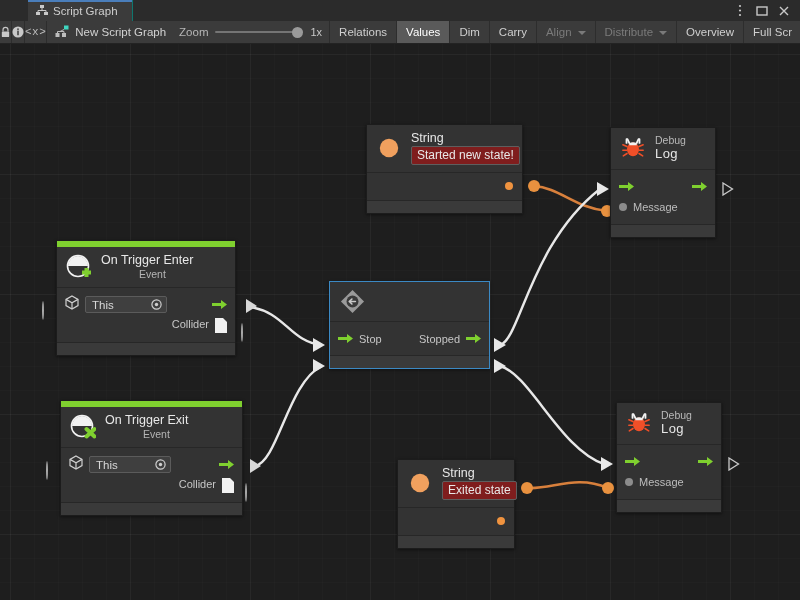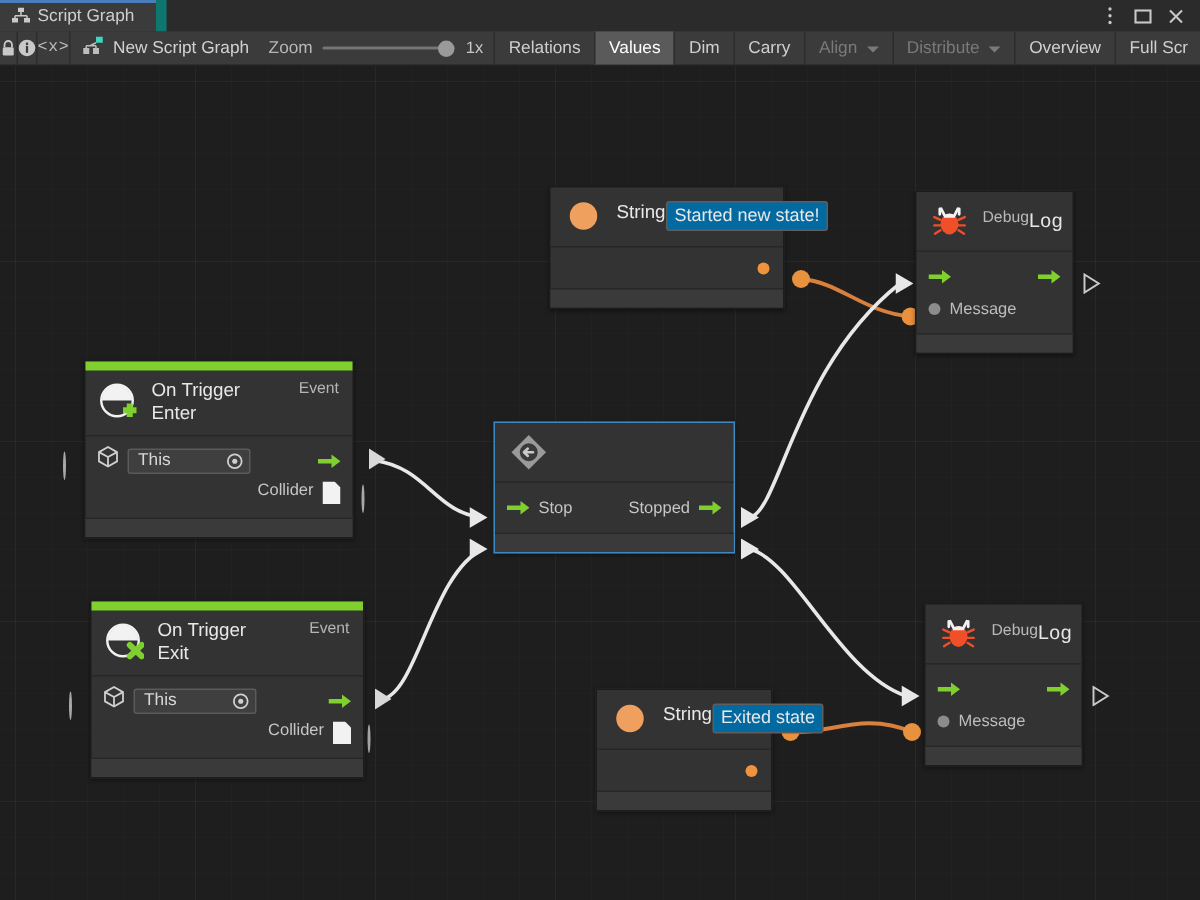--- a/index.html
+++ b/index.html
@@ -20,21 +20,22 @@
     display: flex; align-items: stretch;
   }
   .tab {
     position: relative;
     display: flex; align-items: center; gap: 5px;
     padding: 0 14px 0 8px;
     height: 21px;
     background: #3b3b3b;
     color: #cfcfcf;
     font-size: 11.5px;
-    border-right: 7px solid #0f766e;
+    border-right: 1px solid #0f766e;
+    margin-left: 28px;
   }
   .tab.active::before {
     content: ""; position: absolute; left: 0; right: 0; top: 0; height: 2px;
     background: #4a7ebb;
   }
   .tab-icon { width: 12px; height: 11px; display: block; }
 
   #winctl {
     position: absolute; right: 4px; top: 0; height: 21px;
     display: flex; align-items: center; gap: 9px; padding-right: 6px;
@@ -106,21 +107,21 @@
     position: absolute;
     background: #333333;
     border: 1px solid #1c1c1c;
     color: #d4d4d4;
     box-shadow: 0 1px 3px rgba(0,0,0,.45);
   }
   .node.selected { border: 1px solid #3b89c4; }
   .node-accent { height: 6px; background: #7fd02f; }
   .node-head { display: flex; align-items: center; gap: 9px; padding: 6px 9px 7px 9px; }
   .node-head .hicon { flex: 0 0 auto; width: 26px; height: 26px; display: flex; align-items: center; justify-content: center; }
-  .node-titles { display: flex; flex-direction: row; justify-content: center; line-height: 1.18; }
+  .node-titles { display: flex; flex-direction: column; justify-content: center; line-height: 1.18; }
   .node-title-sm { font-size: 10.5px; color: #b9b9b9; }
   .node-title-lg { font-size: 13px; color: #e6e6e6; letter-spacing: .4px; }
   .node-title-one { font-size: 12.5px; color: #e8e8e8; }
   .node-sub { font-size: 10.5px; color: #b5b5b5; margin-left: 38px; }
 
   .node-body { border-top: 1px solid #272727; padding: 6px 0 6px 0; }
   .node-foot { border-top: 1px solid #272727; height: 13px; background: #3a3a3a; }
 
   .prow { display: flex; align-items: center; height: 21px; padding: 0 8px; justify-content: space-between; gap: 8px; }
   .prow .left { display: flex; align-items: center; gap: 6px; }
@@ -133,21 +134,21 @@
     display: flex; align-items: center; justify-content: space-between;
     width: 82px; height: 17px; padding: 0 4px 0 6px;
     background: #3f3f3f; border: 1px solid #5b5b5b; border-radius: 2px;
     font-size: 11.5px; color: #d8d8d8;
   }
   .field .tgt { width: 11px; height: 11px; }
 
   
   .strbox {
     display: inline-block; padding: 1px 5px 2px 5px;
-    background: #0369a1; border: 1px solid #5e5e5e; border-radius: 2px;
+    background: #7f1d1d; border: 1px solid #5e5e5e; border-radius: 2px;
     font-size: 12px; color: #e8e8e8; white-space: nowrap;
   }
 
   
   .arrow-green { width: 15px; height: 11px; display: block; }
   .dot-grey { width: 8px; height: 8px; border-radius: 50%; background: #8c8c8c; display: block; }
   .dot-orange { width: 8px; height: 8px; border-radius: 50%; background: #f0933f; display: block; }
   .doc-icon { width: 12px; height: 15px; display: block; }
 
   

